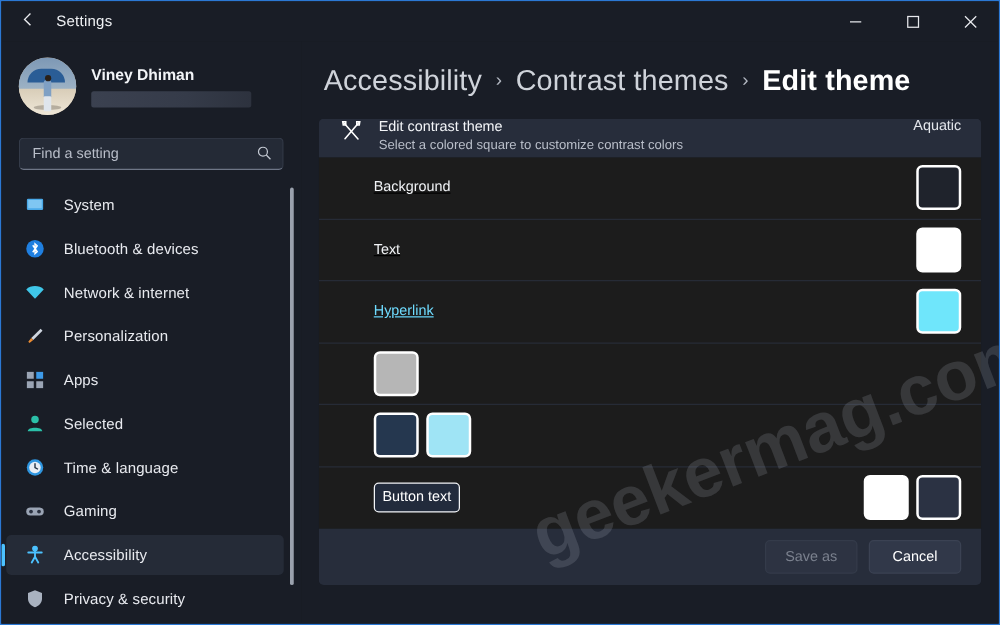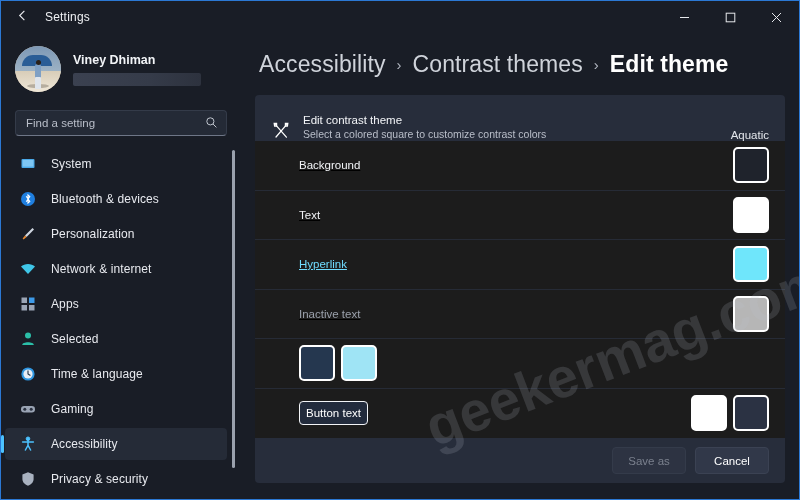--- a/index.html
+++ b/index.html
@@ -209,23 +209,23 @@
   .card {
     flex: 0 0 auto;
     display: flex;
     flex-direction: column;
     border-radius: 4px;
     overflow: hidden;
   }
 
   .card-head {
     background: #272d3b;
-    height: 46px;
-    display: flex;
-    align-items: flex-end;
+    height: 31px;
+    display: flex;
+    align-items: flex-start;
     padding: 0 16px 0 14px;
   }
   .card-head-ico { width: 24px; flex: 0 0 24px; display: flex; align-items: center; justify-content: center; color: #fff; }
   .card-head-text { margin-left: 10px; flex: 1 1 auto; }
   .card-title { font-size: 11.5px; color: #f3f5f8; line-height: 14px; }
   .card-sub { font-size: 10.5px; color: #b9bec9; line-height: 13px; margin-top: 1px; }
   .card-right { font-size: 11.5px; color: #e3e6eb; }
 
   .rowarea { background: #1c1c1c; }
 
@@ -387,34 +387,34 @@
                 <circle cx="8" cy="8" r="7" fill="#1f7fe0"></circle>
                 <path d="M6.2 5.2 L9.8 10.4 L8 12 V4 L9.8 5.6 L6.2 10.8" fill="none" stroke="#fff" stroke-width="1.1"></path>
               </svg>
           </span>
           <span class="nav-label">Bluetooth &amp; devices</span>
         </div>
 
         <div class="navitem">
           <span class="nav-ico">
             <svg width="16" height="16" viewBox="0 0 16 16">
+                <path d="M1 5.5 C4.5 2, 11.5 2, 15 5.5 L8 13 Z" fill="#3fc6e8"></path>
+              </svg>
+          </span>
+          <span class="nav-label">Network &amp; internet</span>
+        </div>
+
+        <div class="navitem">
+          <span class="nav-ico">
+            <svg width="16" height="16" viewBox="0 0 16 16">
                 <path d="M12.5 2 L14 3.5 L6.6 11 L5 9.4 Z" fill="#cfd6e0"></path>
                 <path d="M5 9.4 L6.6 11 L3.6 13.4 L2.6 12.4 Z" fill="#e98b33"></path>
               </svg>
           </span>
           <span class="nav-label">Personalization</span>
-        </div>
-
-        <div class="navitem">
-          <span class="nav-ico">
-            <svg width="16" height="16" viewBox="0 0 16 16">
-                <path d="M1 5.5 C4.5 2, 11.5 2, 15 5.5 L8 13 Z" fill="#3fc6e8"></path>
-              </svg>
-          </span>
-          <span class="nav-label">Network &amp; internet</span>
         </div>
 
         <div class="navitem">
           <span class="nav-ico">
             <svg width="16" height="16" viewBox="0 0 16 16">
                 <rect x="1.5" y="1.5" width="5.5" height="5.5" fill="#9aa4b4"></rect>
                 <rect x="1.5" y="9" width="5.5" height="5.5" fill="#9aa4b4"></rect>
                 <rect x="9" y="9" width="5.5" height="5.5" fill="#9aa4b4"></rect>
                 <rect x="9" y="1.5" width="5.5" height="5.5" fill="#3d9ae8"></rect>
               </svg>
@@ -528,21 +528,20 @@
           </div>
 
           <div class="crow">
             <span class="crow-label"><span class="lbl-link">Hyperlink</span></span>
             <div class="swatches">
               <div class="swatch" style="background:#6fe6fb"></div>
             </div>
           </div>
 
           <div class="crow">
-            <span class="crow-label lbl-inactive">Inactive text</span>
             <div class="swatches">
               <div class="swatch" style="background:#b6b6b6"></div>
             </div>
           </div>
 
           <div class="crow">
             <div class="swatches">
               <div class="swatch" style="background:#25374f"></div>
               <div class="swatch" style="background:#9fe4f5"></div>
             </div>

